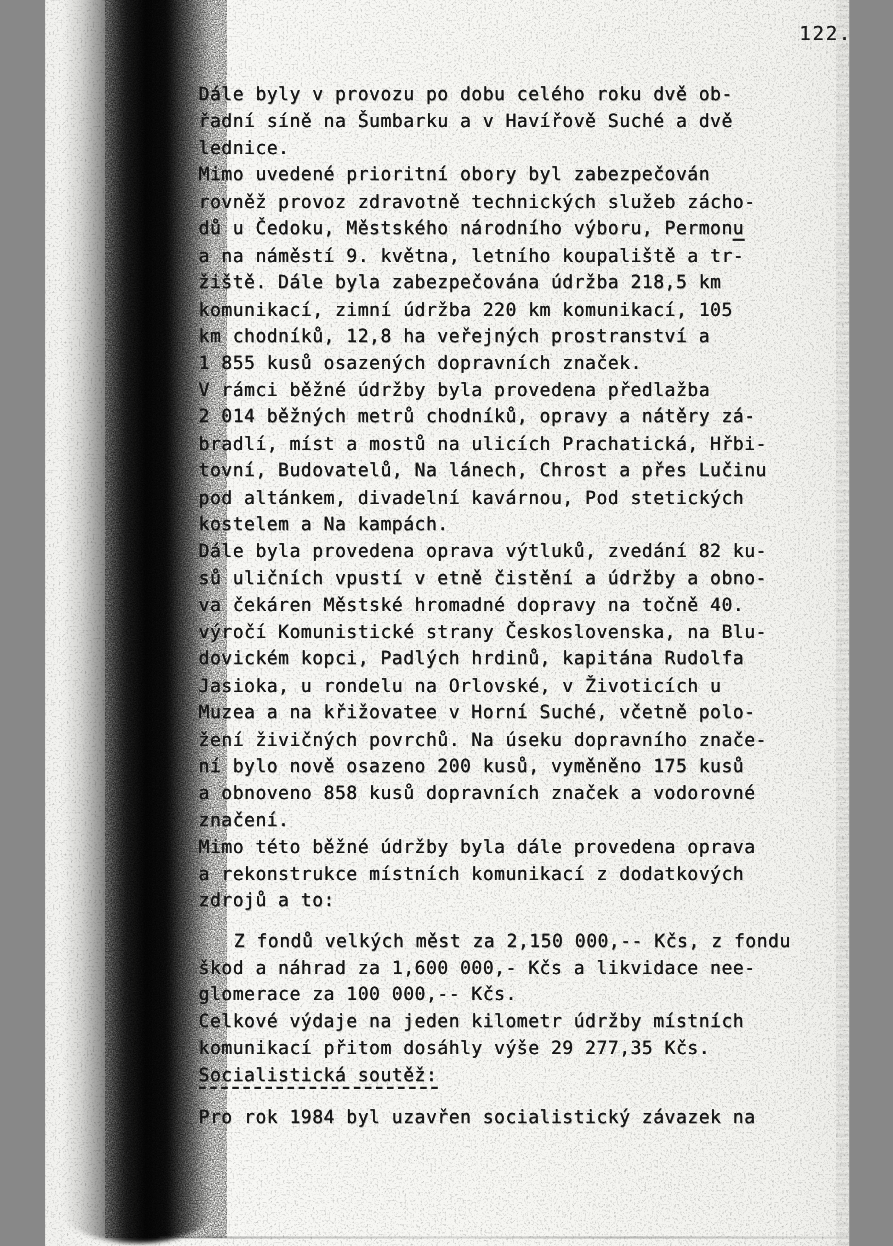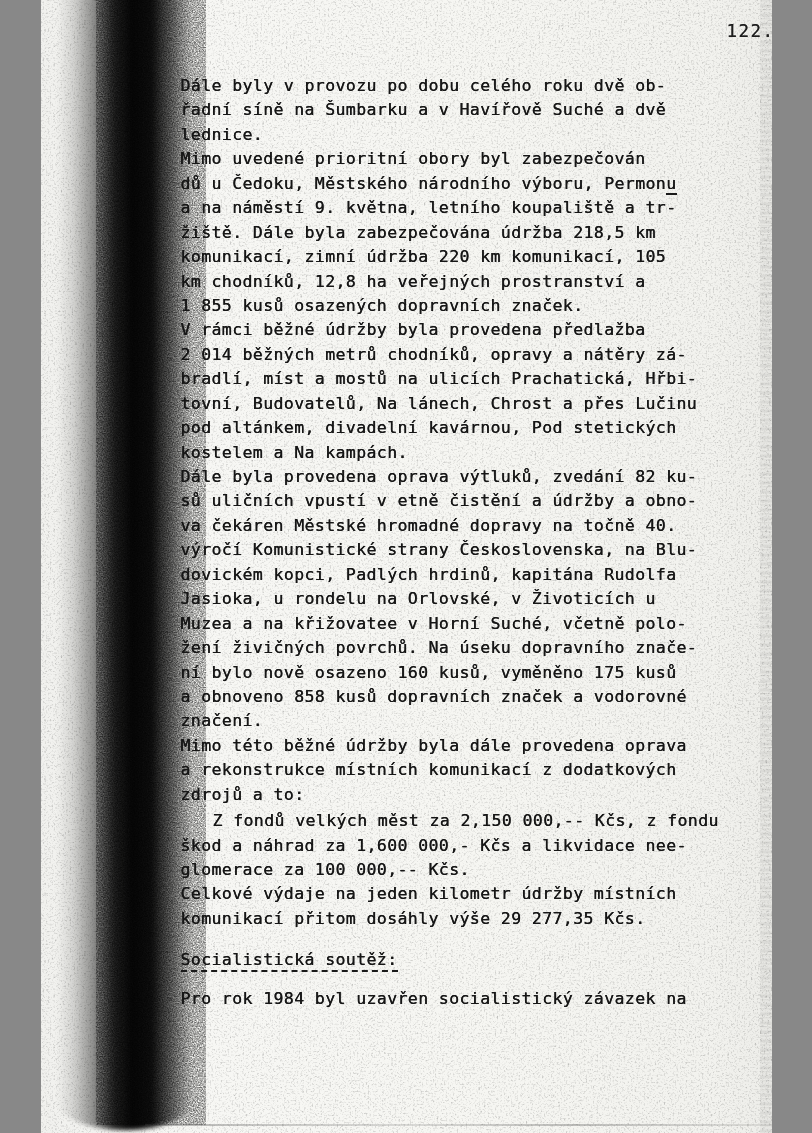--- a/index.html
+++ b/index.html
@@ -41,21 +41,21 @@
     letter-spacing:-1px;
   }
   .text-block{
     position:absolute;left:140px;top:74px;width:545px;
     font-size:16.5px;line-height:24.45px;letter-spacing:0.4px;
     color:#161616;
     text-shadow:0 0 0.6px rgba(15,15,15,.85), 0.4px 0.4px 0.5px rgba(15,15,15,.35);
     white-space:nowrap;
   }
   .line{height:24.45px;}
-  .line.heading{margin-top:17px;}
+  .line.heading{margin-top:0;}
   .dashed-underline{
     display:inline-block;line-height:19px;
     border-bottom:2.5px dashed #1a1a1a;padding-bottom:1px;
   }
   .solid-underline{border-bottom:2px solid #1a1a1a;}
   .bottom-line{
     position:absolute;left:104px;top:1124px;width:655px;height:2px;
     background:linear-gradient(90deg,rgba(60,60,60,.35),rgba(60,60,60,.15) 40%,rgba(60,60,60,.3) 65%,rgba(60,60,60,.08));
     filter:blur(0.5px);
   }
@@ -92,47 +92,48 @@
 
   <div class="page-number">122.</div>
 
   <div class="handwritten">131</div>
 
   <div class="text-block" id="text-block">
       <div class="line"><span>Dále byly v provozu po dobu celého roku dvě ob-</span></div>
       <div class="line"><span>řadní síně na Šumbarku a v Havířově Suché a dvě</span></div>
       <div class="line"><span>lednice.</span></div>
       <div class="line"><span>Mimo uvedené prioritní obory byl zabezpečován</span></div>
+      <div class="line"><span>rovněž provoz zdravotně technických služeb zácho-</span></div>
       <div class="line"><span>dů u Čedoku, Městského národního výboru, Permon</span><span class="solid-underline">u</span></div>
       <div class="line"><span>a na náměstí 9. května, letního koupaliště a tr-</span></div>
       <div class="line"><span>žiště. Dále byla zabezpečována údržba 218,5 km</span></div>
       <div class="line"><span>komunikací, zimní údržba 220 km komunikací, 105</span></div>
       <div class="line"><span>km chodníků, 12,8 ha veřejných prostranství a</span></div>
       <div class="line"><span>1 855 kusů osazených dopravních značek.</span></div>
       <div class="line"><span>V rámci běžné údržby byla provedena předlažba</span></div>
       <div class="line"><span>2 014 běžných metrů chodníků, opravy a nátěry zá-</span></div>
       <div class="line"><span>bradlí, míst a mostů na ulicích Prachatická, Hřbi-</span></div>
       <div class="line"><span>tovní, Budovatelů, Na lánech, Chrost a přes Lučinu</span></div>
       <div class="line"><span>pod altánkem, divadelní kavárnou, Pod stetických</span></div>
       <div class="line"><span>kostelem a Na kampách.</span></div>
       <div class="line"><span>Dále byla provedena oprava výtluků, zvedání 82 ku-</span></div>
       <div class="line"><span>sů uličních vpustí v etně čistění a údržby a obno-</span></div>
       <div class="line"><span>va čekáren Městské hromadné dopravy na točně 40.</span></div>
       <div class="line"><span>výročí Komunistické strany Československa, na Blu-</span></div>
       <div class="line"><span>dovickém kopci, Padlých hrdinů, kapitána Rudolfa</span></div>
       <div class="line"><span>Jasioka, u rondelu na Orlovské, v Životicích u</span></div>
       <div class="line"><span>Muzea a na křižovatee v Horní Suché, včetně polo-</span></div>
       <div class="line"><span>žení živičných povrchů. Na úseku dopravního znače-</span></div>
-      <div class="line"><span>ní bylo nově osazeno 160 kusů, vyměněno 175 kusů</span></div>
+      <div class="line"><span>ní bylo nově osazeno 200 kusů, vyměněno 175 kusů</span></div>
       <div class="line"><span>a obnoveno 858 kusů dopravních značek a vodorovné</span></div>
       <div class="line"><span>značení.</span></div>
       <div class="line"><span>Mimo této běžné údržby byla dále provedena oprava</span></div>
       <div class="line"><span>a rekonstrukce místních komunikací z dodatkových</span></div>
       <div class="line"><span>zdrojů a to:</span></div>
-      <div class="line" style="margin-top: 2px; padding-left: 32px;"><span>Z fondů velkých měst za 2,150 000,-- Kčs, z fondu</span></div>
+      <div class="line" style="margin-top: 12px; padding-left: 32px;"><span>Z fondů velkých měst za 2,150 000,-- Kčs, z fondu</span></div>
       <div class="line"><span>škod a náhrad za 1,600 000,- Kčs a likvidace nee-</span></div>
       <div class="line"><span>glomerace za 100 000,-- Kčs.</span></div>
       <div class="line"><span>Celkové výdaje na jeden kilometr údržby místních</span></div>
       <div class="line"><span>komunikací přitom dosáhly výše 29 277,35 Kčs.</span></div>
       <div class="line heading"><span class="dashed-underline">Socialistická soutěž:</span></div>
       <div class="line" style="margin-top: 14px;"><span>Pro rok 1984 byl uzavřen socialistický závazek na</span></div>
     </div>
 
   <div class="bottom-line"></div>
   <div class="right-edge"></div>

